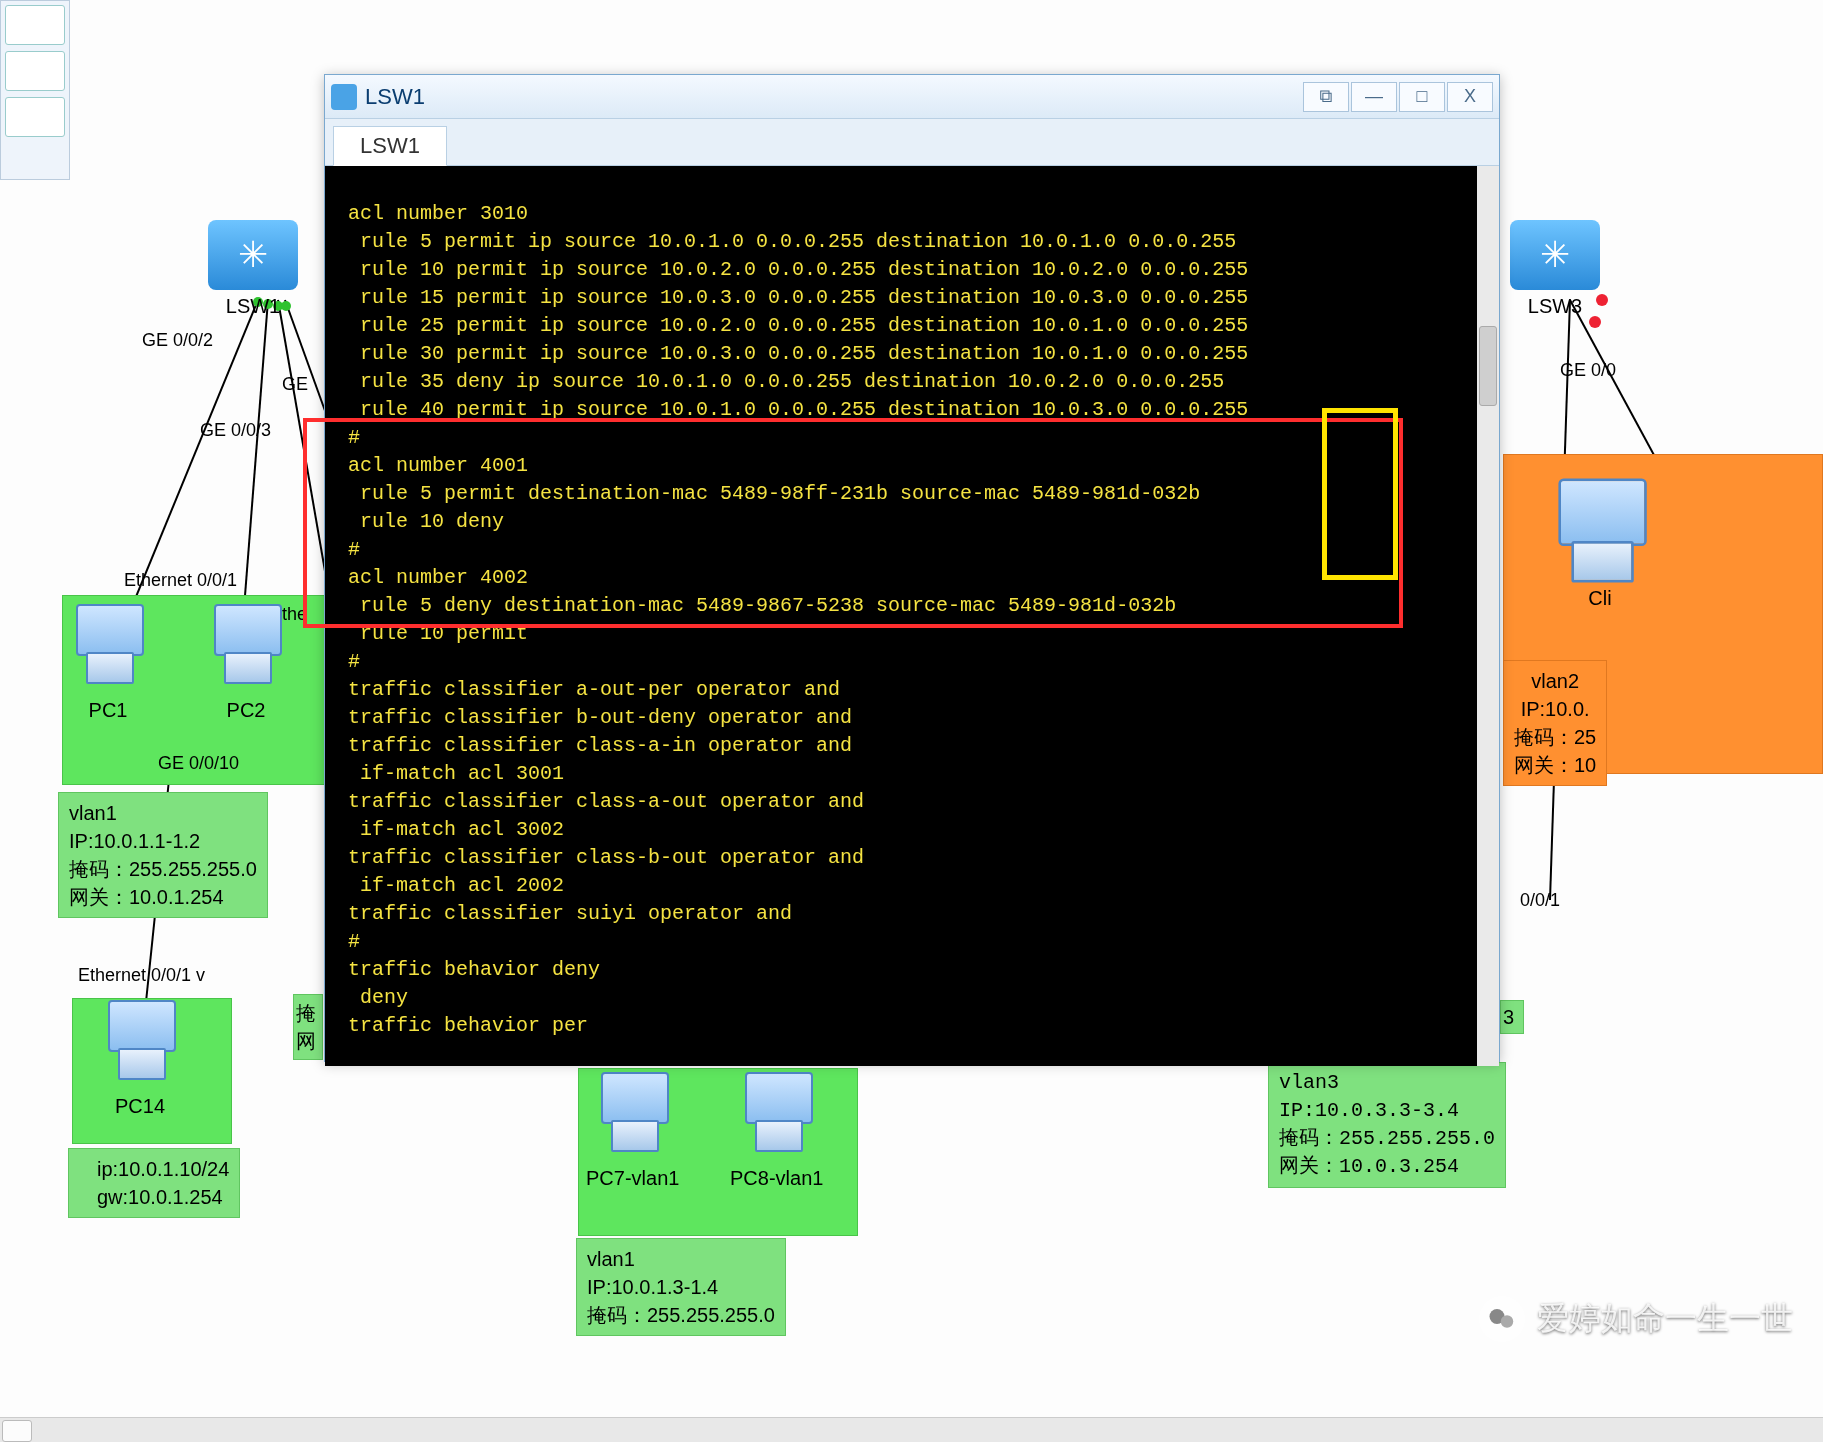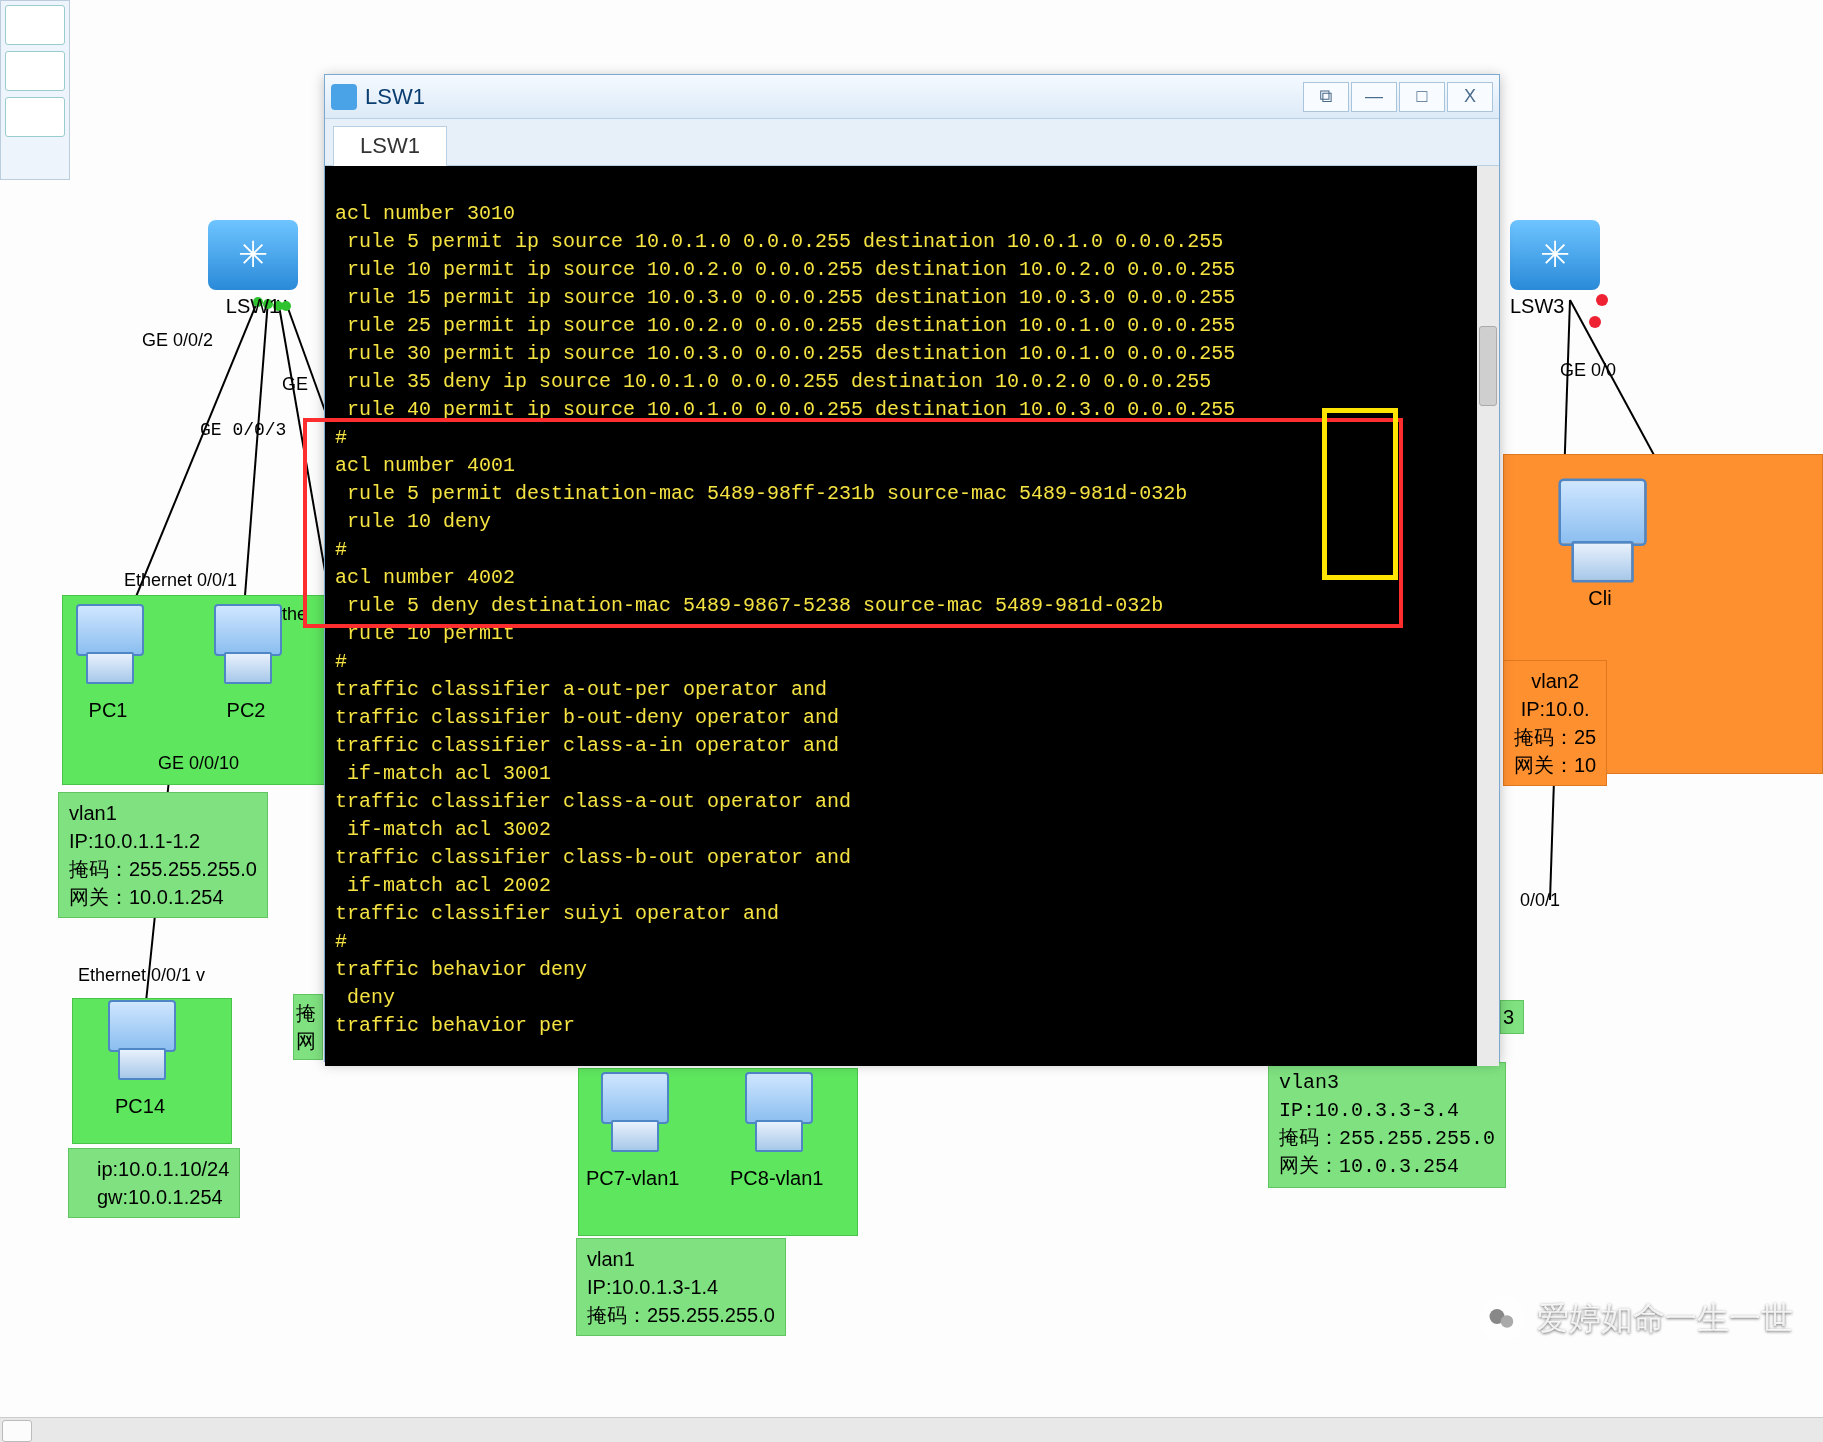--- a/index.html
+++ b/index.html
@@ -145,21 +145,21 @@
     font-size:22px;
     color:#333;
     position:relative; top:1px;
   }
   .terminal{
     background:#000;
     color:#f5e342;
     font-family:"Courier New",monospace;
     font-size:20px;
     line-height:28px;
-    padding:6px 10px;
+    padding:6px 23px;
     height:calc(100% - 44px - 42px);
     overflow:hidden;
     white-space:pre;
     position:relative;
   }
   .terminal .vscroll{
     position:absolute; top:0; right:0; width:22px; height:100%;
     background:#eaeaea;
   }
   .terminal .vscroll .thumb{
@@ -224,25 +224,25 @@
 
   <div class="pc-bg" style="left:62px; top:595px; width:280px; height:190px;"></div>
 
   <div class="node" style="left:208px; top:220px;">
     <span class="switch-icon"></span>
     <span class="label">LSW1</span>
   </div>
 
   <div class="node" style="left:1510px; top:220px;">
     <span class="switch-icon"></span>
-    <span class="label" style="text-align:left">LSW3</span>
+    <span class="label" style="text-align:center">LSW3</span>
   </div>
 
   <div class="port-label" style="left:142px; top:330px;">GE 0/0/2</div>
-  <div class="port-label" style="left:200px; top:420px;font-family:Liberation Mono, monospace;">GE 0/0/3</div>
+  <div class="port-label" style="left:200px; top:420px;">GE 0/0/3</div>
   <div class="port-label" style="left:282px; top:374px;">GE</div>
   <div class="port-label" style="left:158px; top:753px;">GE 0/0/10</div>
   <div class="port-label" style="left:124px; top:570px;">Ethernet 0/0/1</div>
   <div class="port-label" style="left:270px; top:604px;">Ethe</div>
   <div class="port-label" style="left:78px; top:965px;">Ethernet 0/0/1 v</div>
   <div class="port-label" style="left:1560px; top:360px;">GE 0/0</div>
   <div class="port-label" style="left:1520px; top:890px;">0/0/1</div>
 
   <div class="node" style="left:68px; top:604px;">
     <span class="pc-icon"></span>

